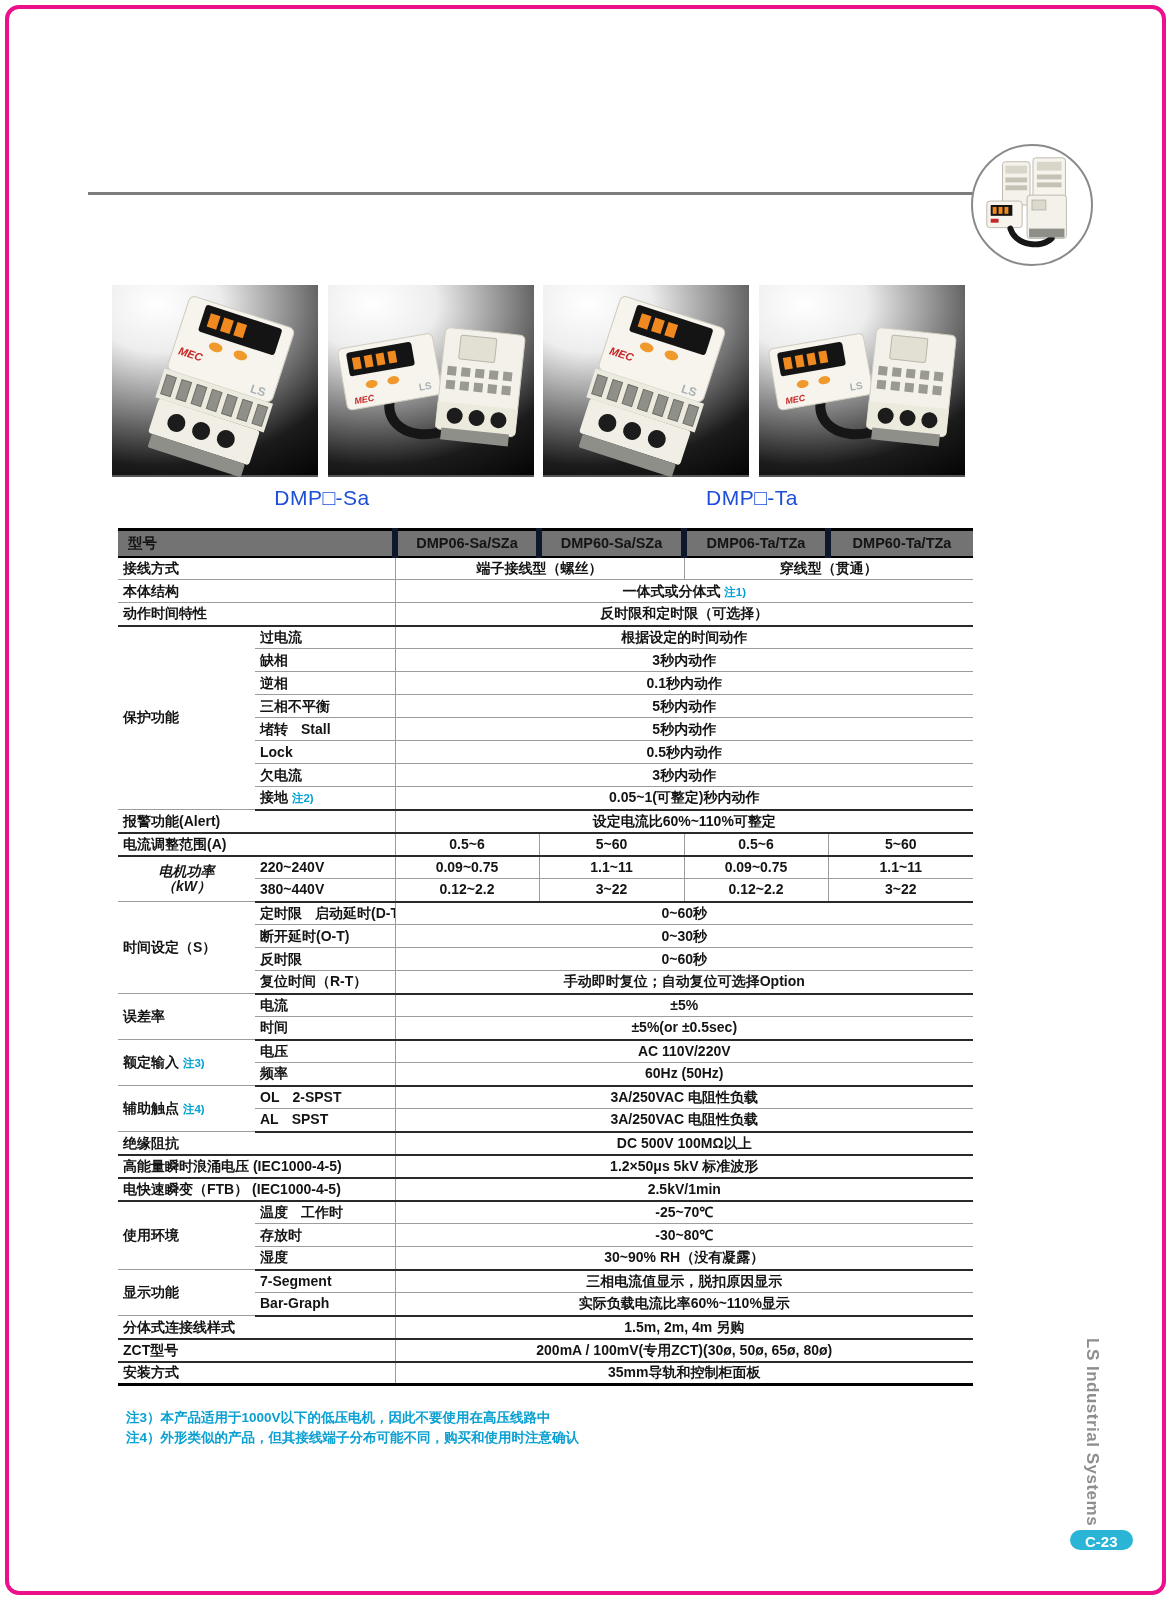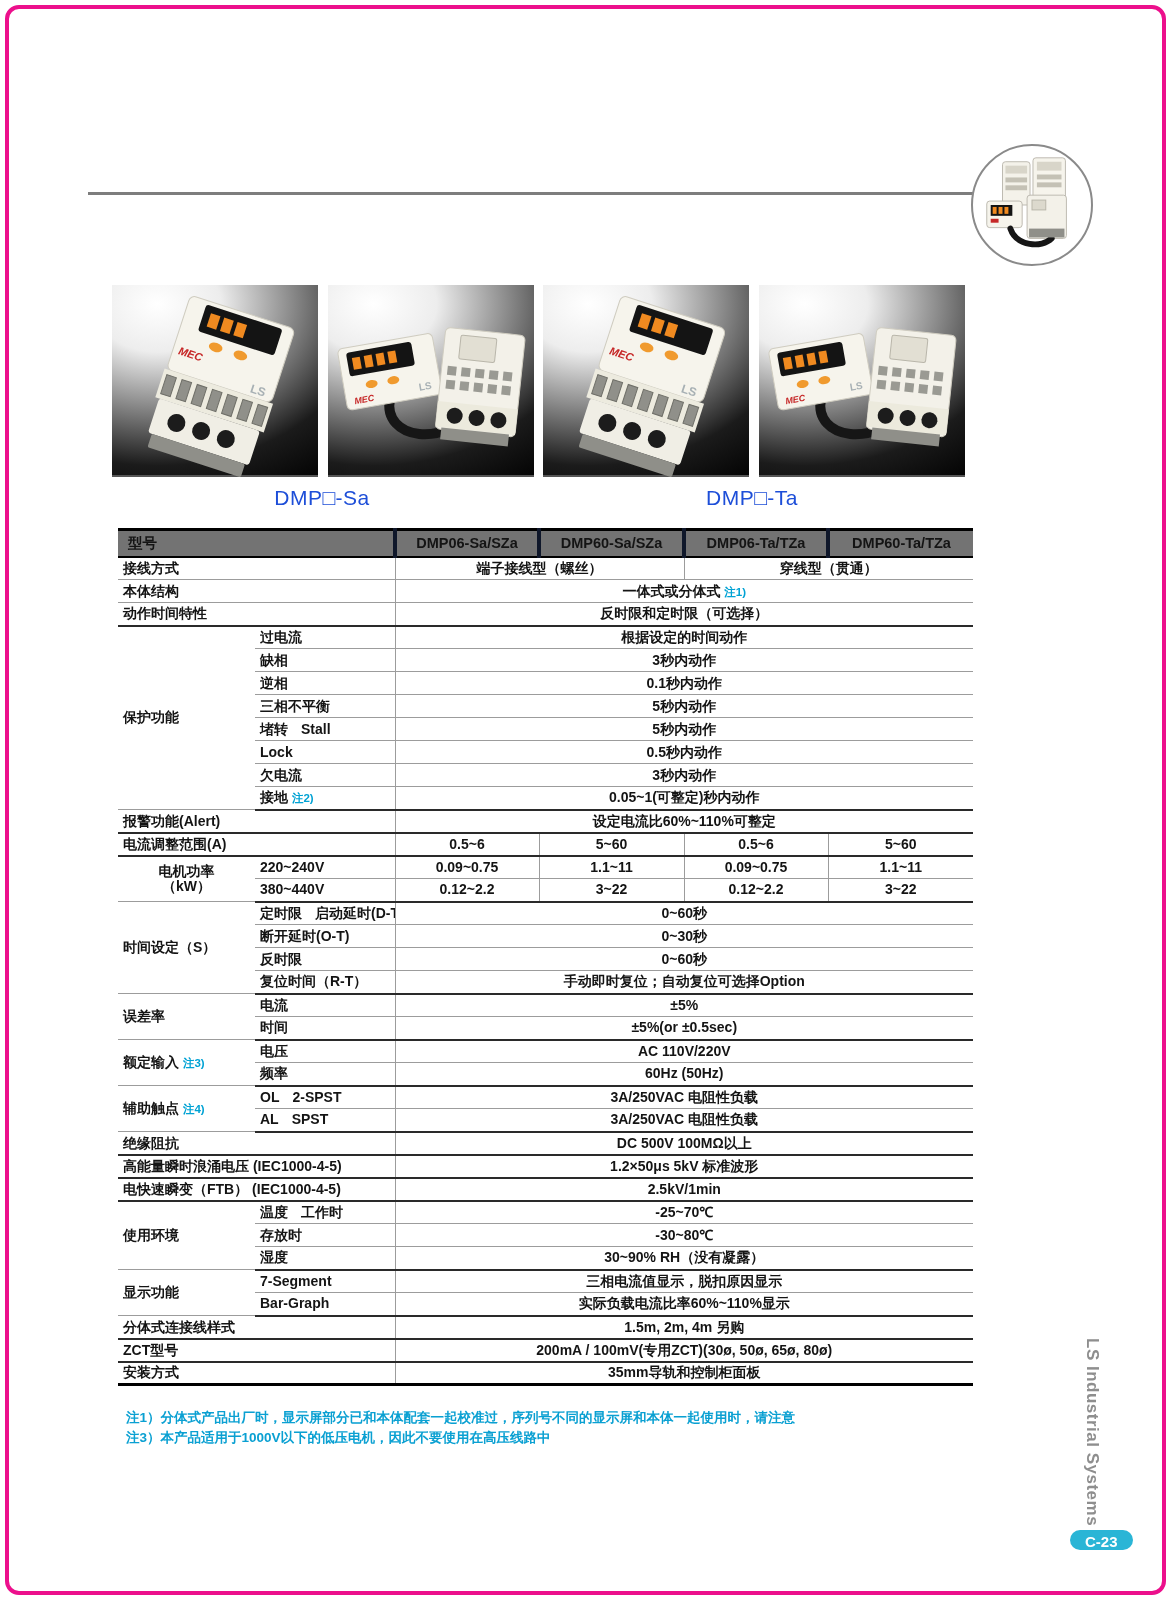--- a/index.html
+++ b/index.html
@@ -15,24 +15,24 @@
   .photo svg { display:block; }
 
   .caption { position:absolute; top:486px; width:220px; text-align:center; font-size:21px; color:#1d4ed8; letter-spacing:0.5px; }
   .caption.sa { left:212px; }
   .caption.ta { left:642px; }
 
   table.spec { position:absolute; left:118px; top:528px; width:855px; border-collapse:collapse; table-layout:fixed; color:#141414; }
   table.spec td { height:23px; padding:0 5px; font-size:14px; font-weight:700; border-bottom:1px solid #9c9c9c; line-height:1.05; white-space:nowrap; overflow:hidden; }
   tr.thead td { background:#737373; border-top:3px solid #000; border-bottom:2px solid #000; height:27px; font-size:14.5px; }
   tr.thead td.hl { text-align:left; padding-left:10px; }
-  tr.thead td.hc { text-align:center; border-left:4px solid #0f172a; }
+  tr.thead td.hc { text-align:center; border-left:6px solid #0f172a; }
   td.l2 { text-align:left; padding-left:9px; }
   td.g  { text-align:left; padding-left:9px; border-bottom:2px solid #2a2a2a; vertical-align:middle; }
-  td.gc { text-align:center; padding-left:0; line-height:1.2; }
+  td.gc { text-align:center; padding-left:0; line-height:1.2;font-style:italic; }
   td.s  { text-align:left; padding-left:9px; }
   td.v  { text-align:center; border-left:1px solid #9c9c9c; }
   tr.ge td { border-bottom:2px solid #2a2a2a; }
   tr.last td { border-bottom:3px solid #000000; }
   .sub2 { margin-left:13px; }
   .ind  { padding-left:50px; }
   .ind2 { padding-left:63px; }
   .note { color:#00a2d4; font-size:11.5px; font-weight:700; }
 
   .notes { position:absolute; left:126px; top:1408px; width:900px; }
@@ -383,18 +383,18 @@
     <td class="v" colspan="4">200mA / 100mV(专用ZCT)(30ø, 50ø, 65ø, 80ø)</td>
   </tr>
   <tr class="last">
     <td class="l2" colspan="2">安装方式</td>
     <td class="v" colspan="4">35mm导轨和控制柜面板</td>
   </tr>
 </tbody>
   </table>
 
 <div class="notes">
-  <div>注1）分体式产品出厂时，显示屏部分已和本体配套一起校准过，序列号不同的显示屏和本体一起使用时，请注意</div>
   <div>注3）本产品适用于1000V以下的低压电机，因此不要使用在高压线路中</div>
+  <div>注4）外形类似的产品，但其接线端子分布可能不同，购买和使用时注意确认</div>
 </div>
 
 <div class="side-text">LS Industrial Systems</div>
 <div class="page-badge">C-23</div>
 
 </body></html>

